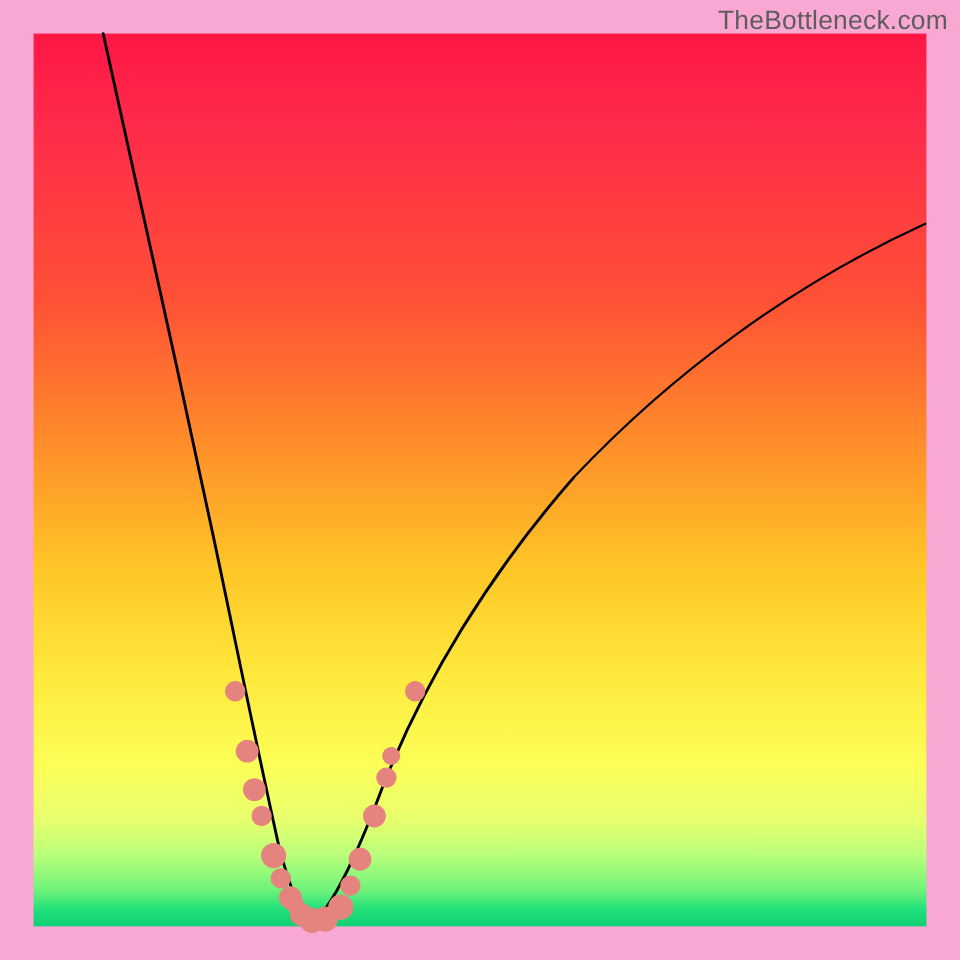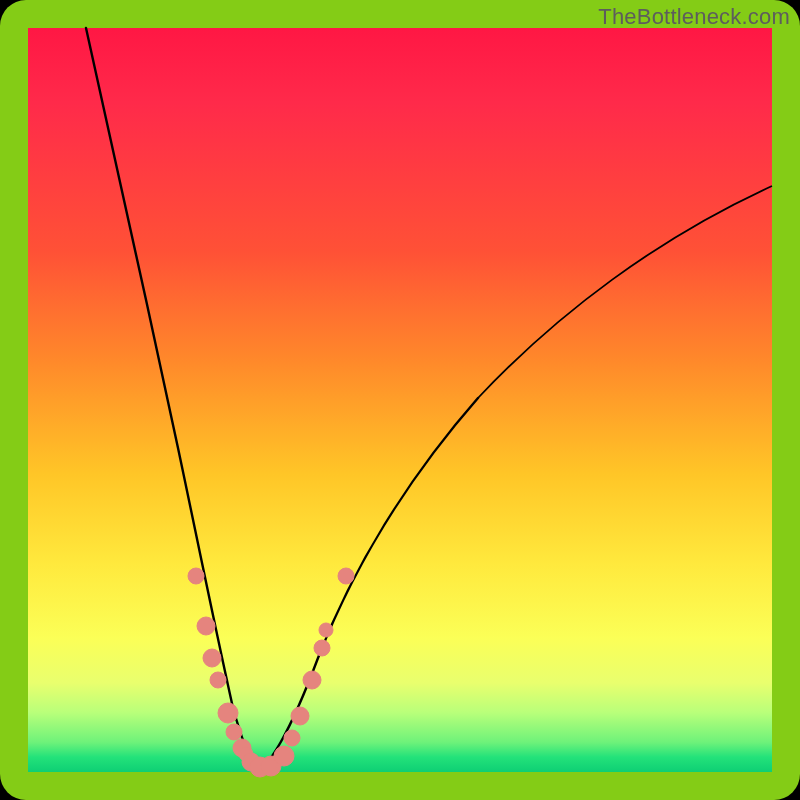--- a/index.html
+++ b/index.html
@@ -10,22 +10,21 @@
     background: #000;
     overflow: hidden;
     font-family: Arial, Helvetica, sans-serif;
   }
   .frame {
     position: absolute;
     left: 0;
     top: 0;
     width: 800px;
     height: 800px;
-    background: #84cc16;
-    border-radius: 26px;
+    background: #f9a8d4;
   }
   .plot-area {
     position: absolute;
     left: 28px;
     top: 28px;
     width: 744px;
     height: 744px;
     
     background: linear-gradient(
       to bottom,

